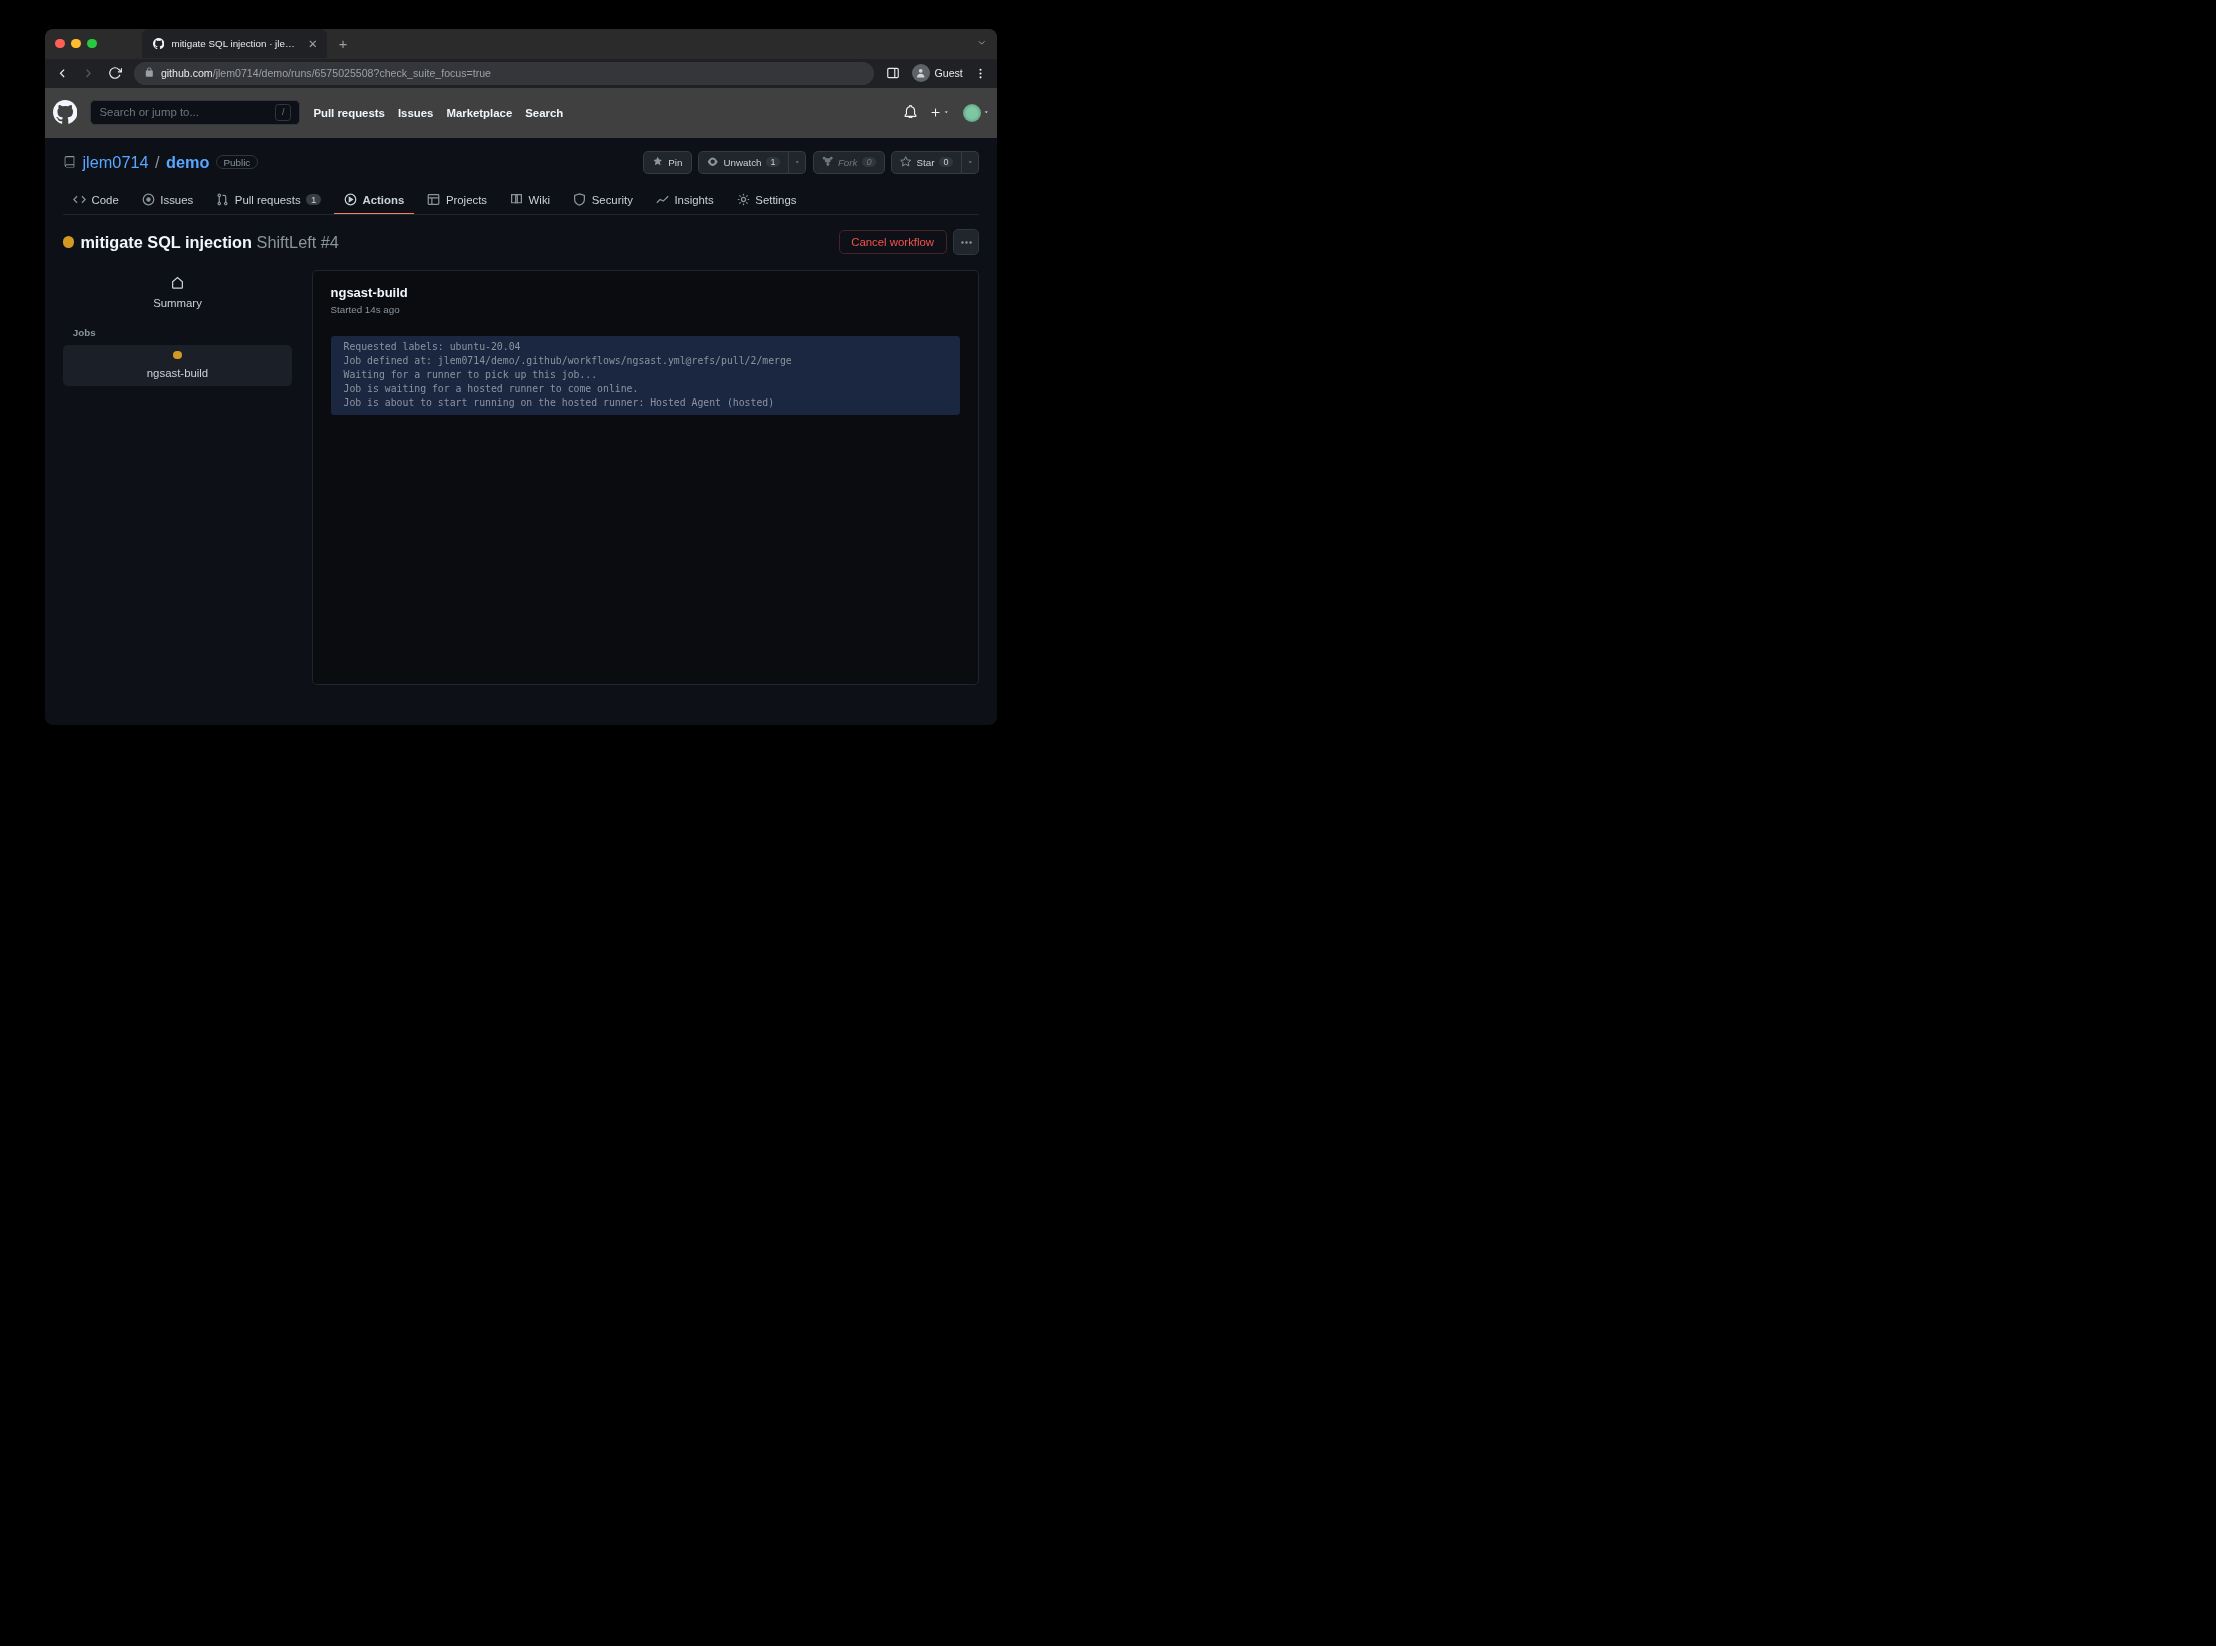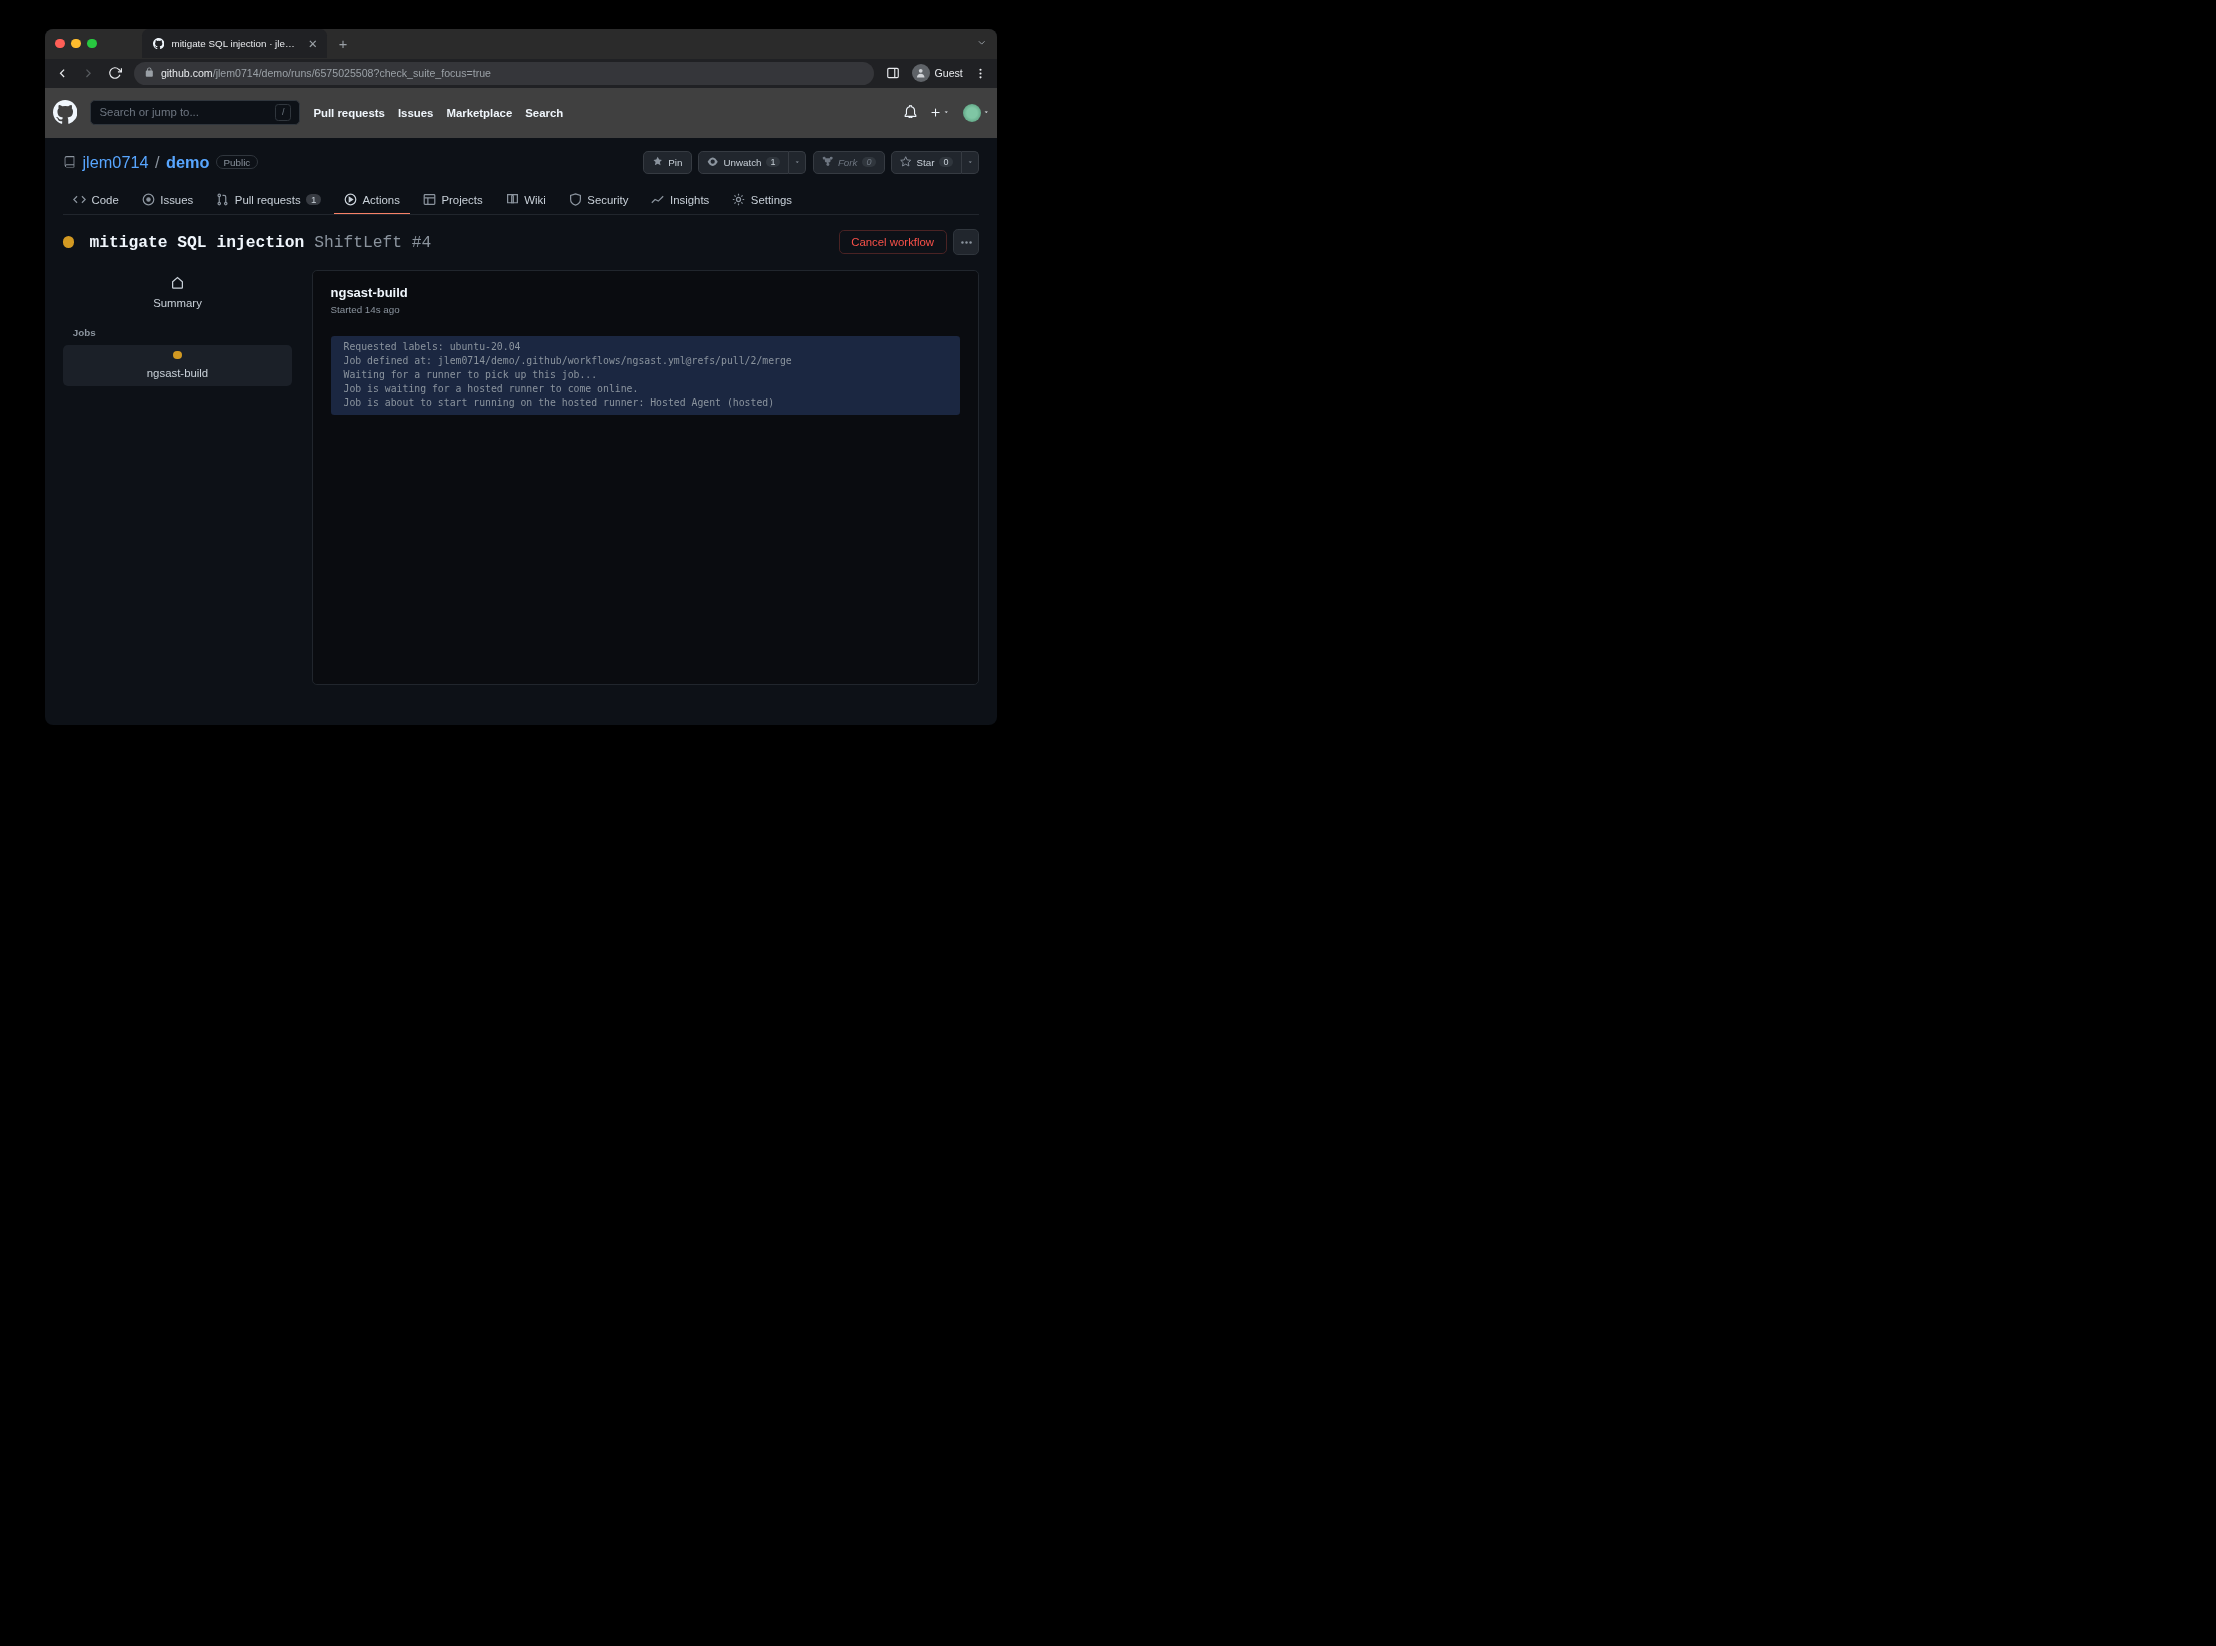--- a/index.html
+++ b/index.html
@@ -150,34 +150,34 @@
   border-bottom:0.8px solid #21262d;
   padding: 0 0 0 0;
 }
 .rtab {
   display:flex; align-items:center; gap:5.7px;
   padding: 6.5px 9.8px;
   color:#c9d1d9; font-size:11.4px;
   cursor:pointer; border-bottom:1.6px solid transparent;
 }
 .rtab svg { color:#8b949e; }
-.rtab.active { border-bottom-color:#f78166; font-weight:400; }
+.rtab.active { border-bottom-color:#f78166; font-weight:700; }
 .rtab.active svg { color:#c9d1d9; }
 .rtab .pill { background:#373b42; color:#c9d1d9; border-radius:7.3px; font-size:9.8px; padding:0 4.1px; min-width:14.6px; text-align:center; }
 
 .content {
   padding: 14.6px 18px;
   display:flex;
   gap: 19.5px;
 }
 .run-header {
   display:flex; align-items:center; justify-content:space-between;
   width:100%;
 }
-.run-title-wrap { display:flex; align-items:center; gap:15px;font-family:Liberation Mono, monospace; }
+.run-title-wrap { display:flex; align-items:center; gap:6px; }
 .status-dot { width:11.4px; height:11.4px; border-radius:50%; background:#d29922; display:inline-block; }
 .run-title { font-size:16.3px; font-weight:600; color:#f0f6fc; }
 .run-sub { color:#8b949e; font-weight:400; }
 .cancel-btn {
   border:0.8px solid #4a2324; color:#f85149; background:transparent;
   border-radius:4.9px; padding:4.9px 11.4px; font-size:11.4px; cursor:pointer;
 }
 .kebab-btn {
   border:0.8px solid #30363d; background:#21262d; color:#8b949e;
   width:26px; height:26px; border-radius:4.9px;

